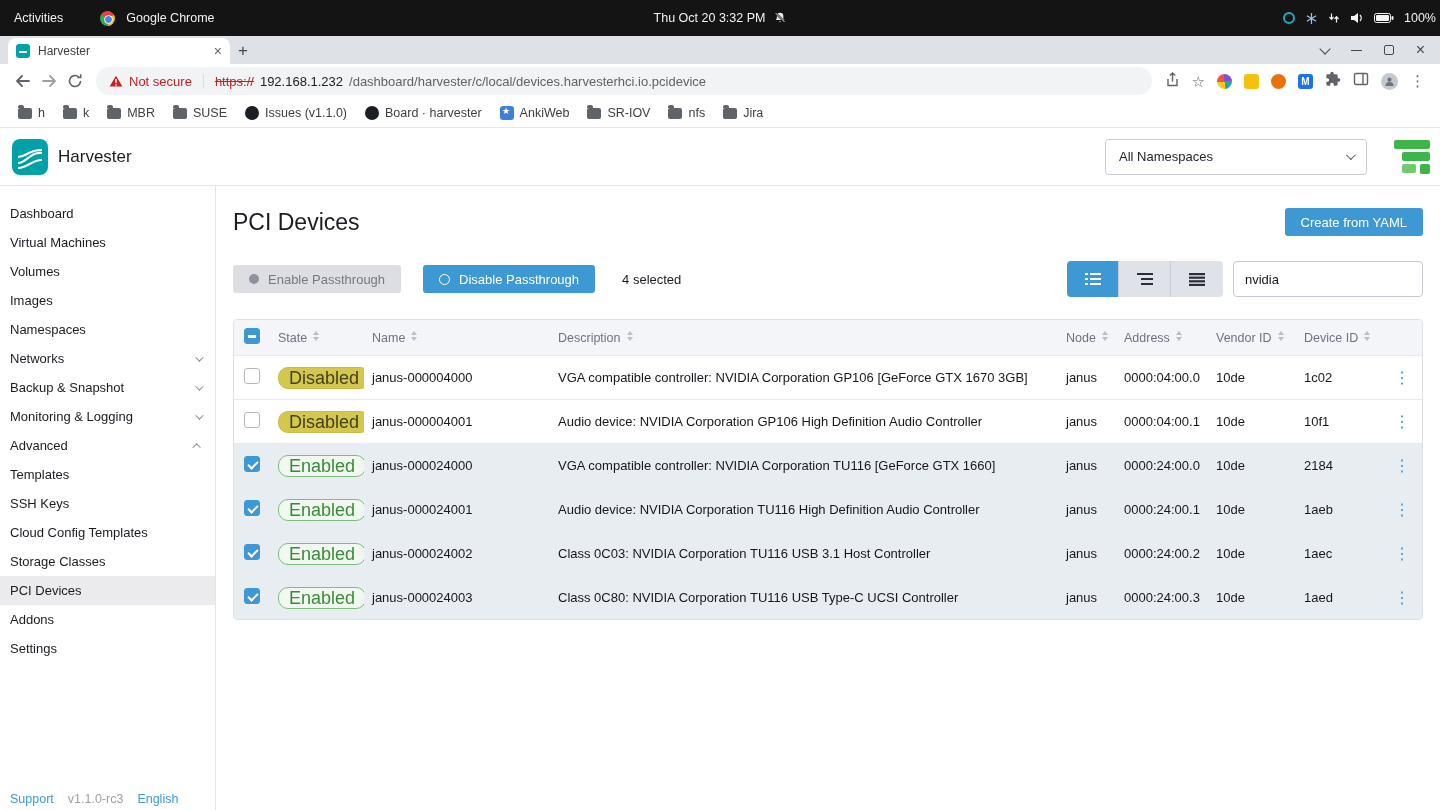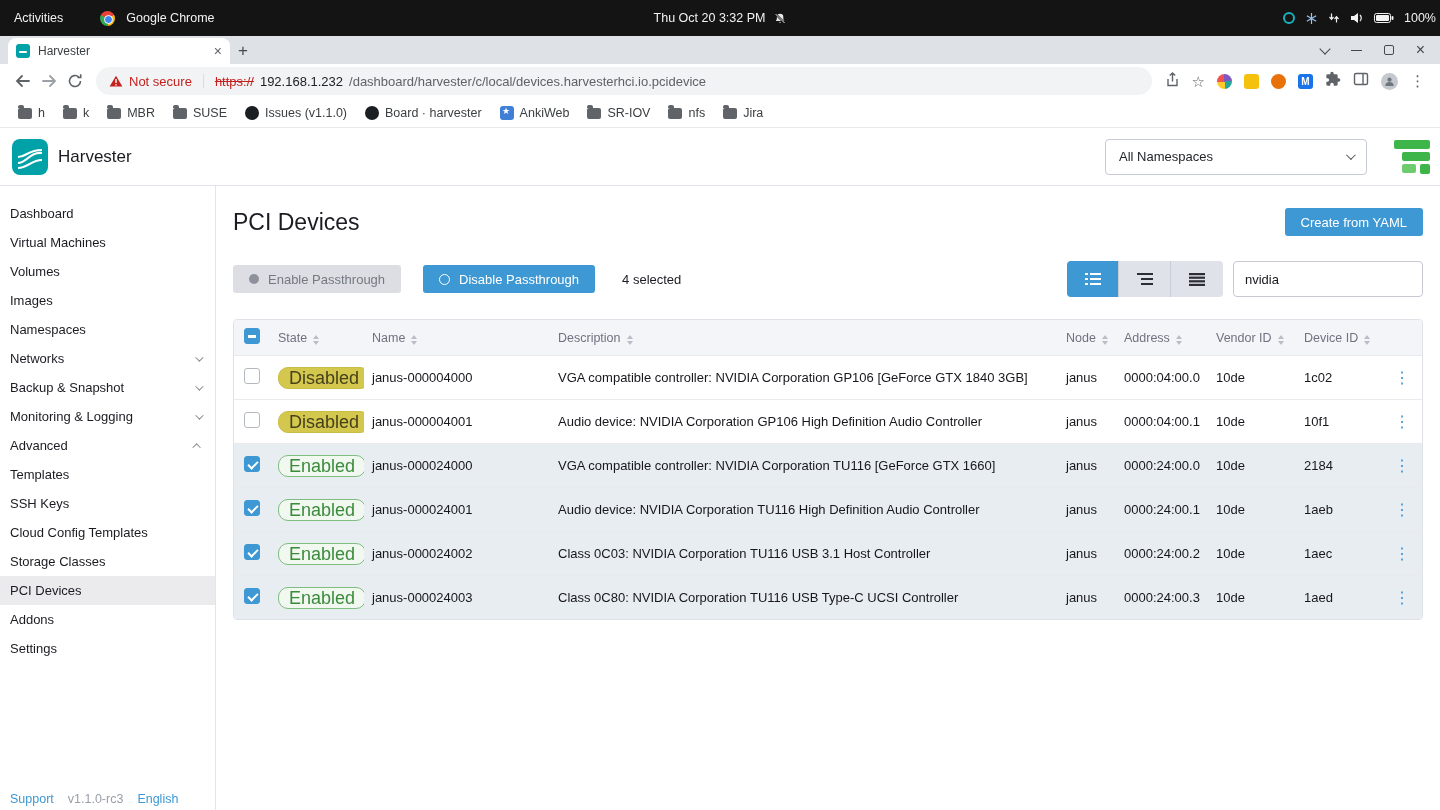--- a/index.html
+++ b/index.html
@@ -4,21 +4,21 @@
 <style>
 :root{--primary:#3d98d3}
 *{box-sizing:border-box;margin:0;padding:0}
 body{width:1440px;height:810px;font-family:"Liberation Sans",sans-serif;background:#fff;overflow:hidden}
 
 
 .sysbar{height:36px;background:#141414;color:#f2f2f2;display:flex;align-items:center;font-size:12.5px;position:relative}
 .sys-left{display:flex;align-items:center;gap:11px;padding-left:14px}
 .chrome-ico{width:15px;height:15px;border-radius:50%;background:conic-gradient(from -60deg,#ea4335 0 120deg,#fbbc05 0 240deg,#34a853 0 360deg);position:relative;margin-left:26px}
 .chrome-ico::after{content:"";position:absolute;left:4px;top:4px;width:7px;height:7px;border-radius:50%;background:#4285f4;border:1.5px solid #fff}
-.sys-center{position:absolute;left:50%;transform:translateX(-50%);display:flex;align-items:flex-end;gap:8px}
+.sys-center{position:absolute;left:50%;transform:translateX(-50%);display:flex;align-items:flex-start;gap:8px}
 .sys-right{margin-left:auto;display:flex;align-items:center;gap:10px;padding-right:4px}
 .ring{width:12px;height:12px;border:2.5px solid #17b0bc;border-radius:50%}
 
 
 .tabstrip{height:28px;background:#dee1e6;display:flex;align-items:flex-end;padding-left:8px}
 .tab{width:222px;height:26px;background:#fff;border-radius:8px 8px 0 0;display:flex;align-items:center;padding:0 8px;gap:8px;font-size:12px;color:#3c4043}
 .favicon{width:14px;height:14px;border-radius:3px;background:#00a1a7;position:relative;flex:none}
 .favicon::after{content:"";position:absolute;left:3px;top:7px;width:8px;height:2px;background:#fff;border-radius:1px}
 .tab-title{flex:1}
 .tab-close{font-size:14px;color:#5f6368;line-height:1}
@@ -106,21 +106,21 @@
 .c-act{display:flex;justify-content:center}
 .cb{width:16px;height:16px;border:1px solid #b3b8c0;border-radius:3px;background:#fff;position:relative;display:inline-block;cursor:pointer}
 .cb.checked{background:var(--primary);border-color:var(--primary)}
 .cb.checked::after{content:"";position:absolute;left:5px;top:2px;width:4px;height:8px;border:solid #fff;border-width:0 2px 2px 0;transform:rotate(45deg)}
 .cb.indet{background:var(--primary);border-color:var(--primary)}
 .cb.indet::after{content:"";position:absolute;left:3px;top:6px;width:8px;height:2.5px;background:#fff}
 .sort{display:inline-flex;flex-direction:column;gap:2px;margin-left:6px;vertical-align:1px}
 .sort i{width:0;height:0;border-left:3.5px solid transparent;border-right:3.5px solid transparent;display:block}
 .sort .su{border-bottom:4px solid #b9bdc6}
 .sort .sd{border-top:4px solid #b9bdc6}
-.th{display:flex;align-items:flex-end;cursor:pointer}
+.th{display:flex;align-items:flex-start;cursor:pointer}
 .badge{display:inline-block;padding:2px 10px;border-radius:10px;font-size:18px;line-height:16px}
 .badge.warning{background:#d4c74e;color:#45411d;border:1px solid #cabc42}
 .badge.success{background:#f0f8f0;color:#3c8b3c;border:1px solid #7fbc7f}
 .kebab{color:var(--primary);font-size:16px;cursor:pointer;line-height:1}
 </style>
 </head>
 <body>
 
 <div class="sysbar">
   <div class="sys-left">
@@ -471,21 +471,21 @@
             </span>
           </div>
         <div class="cell c-act"></div>
       </div>
       <div>
 
       <div class="trow">
             <div class="cell ccb"><span class="cb"></span></div>
             <div class="cell"><span class="badge warning">Disabled</span></div>
             <div class="cell c-name">janus-000004000</div>
-            <div class="cell c-desc">VGA compatible controller: NVIDIA Corporation GP106 [GeForce GTX 1840 3GB]</div>
+            <div class="cell c-desc">VGA compatible controller: NVIDIA Corporation GP106 [GeForce GTX 1670 3GB]</div>
             <div class="cell c-node">janus</div>
             <div class="cell c-addr">0000:04:00.0</div>
             <div class="cell c-vendor">10de</div>
             <div class="cell c-device">1c02</div>
             <div class="cell c-act">
               <span class="kebab">⋮</span>
             </div>
           </div>
           <div class="trow">
             <div class="cell ccb"><span class="cb"></span></div>

